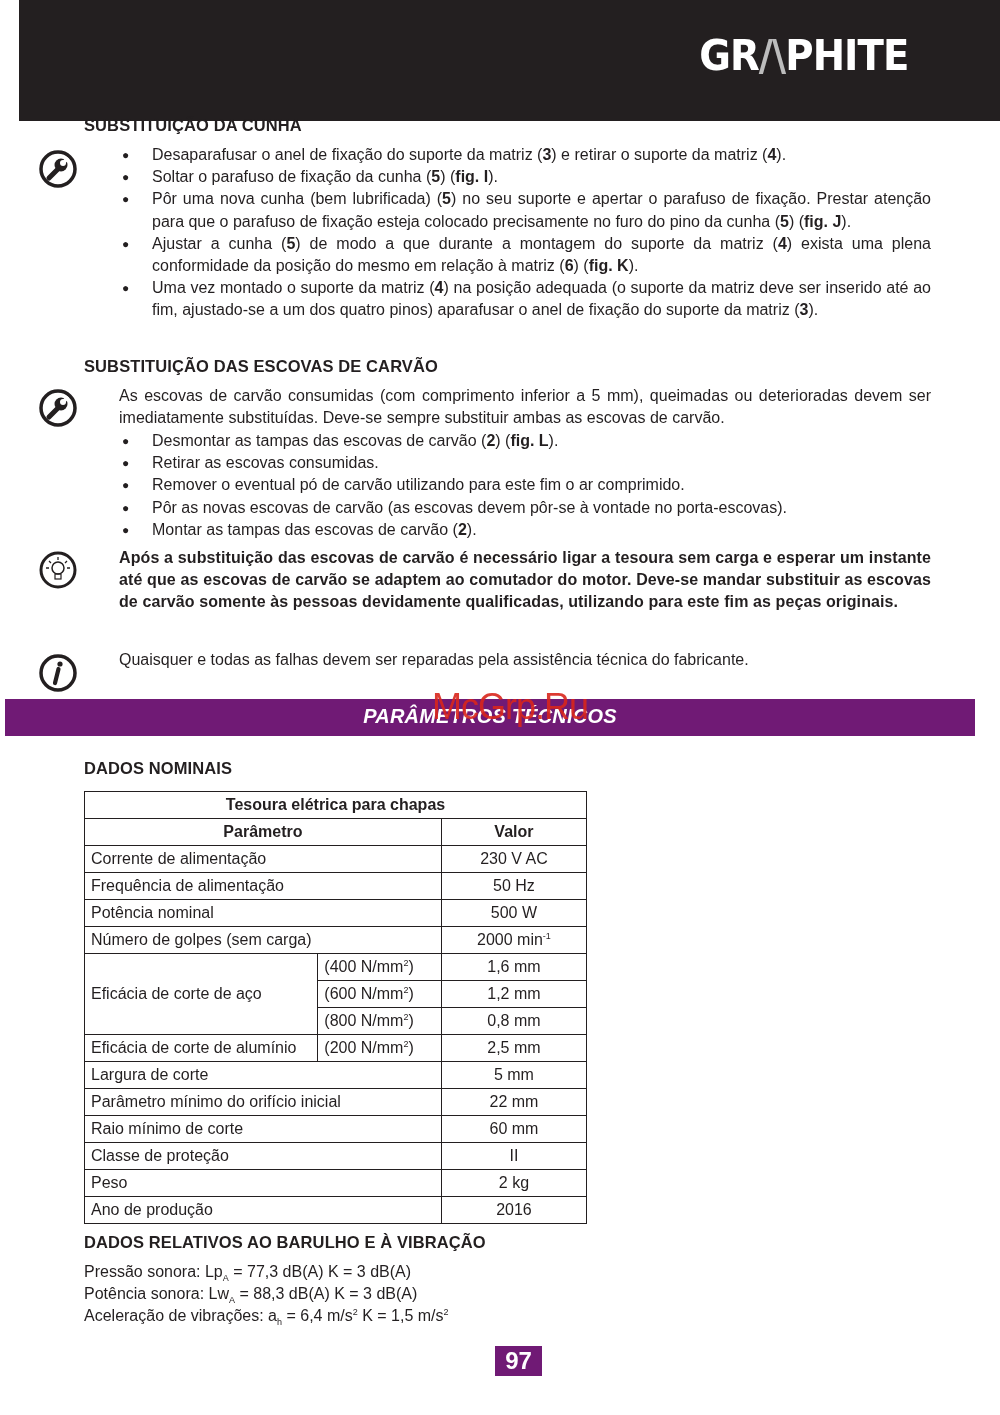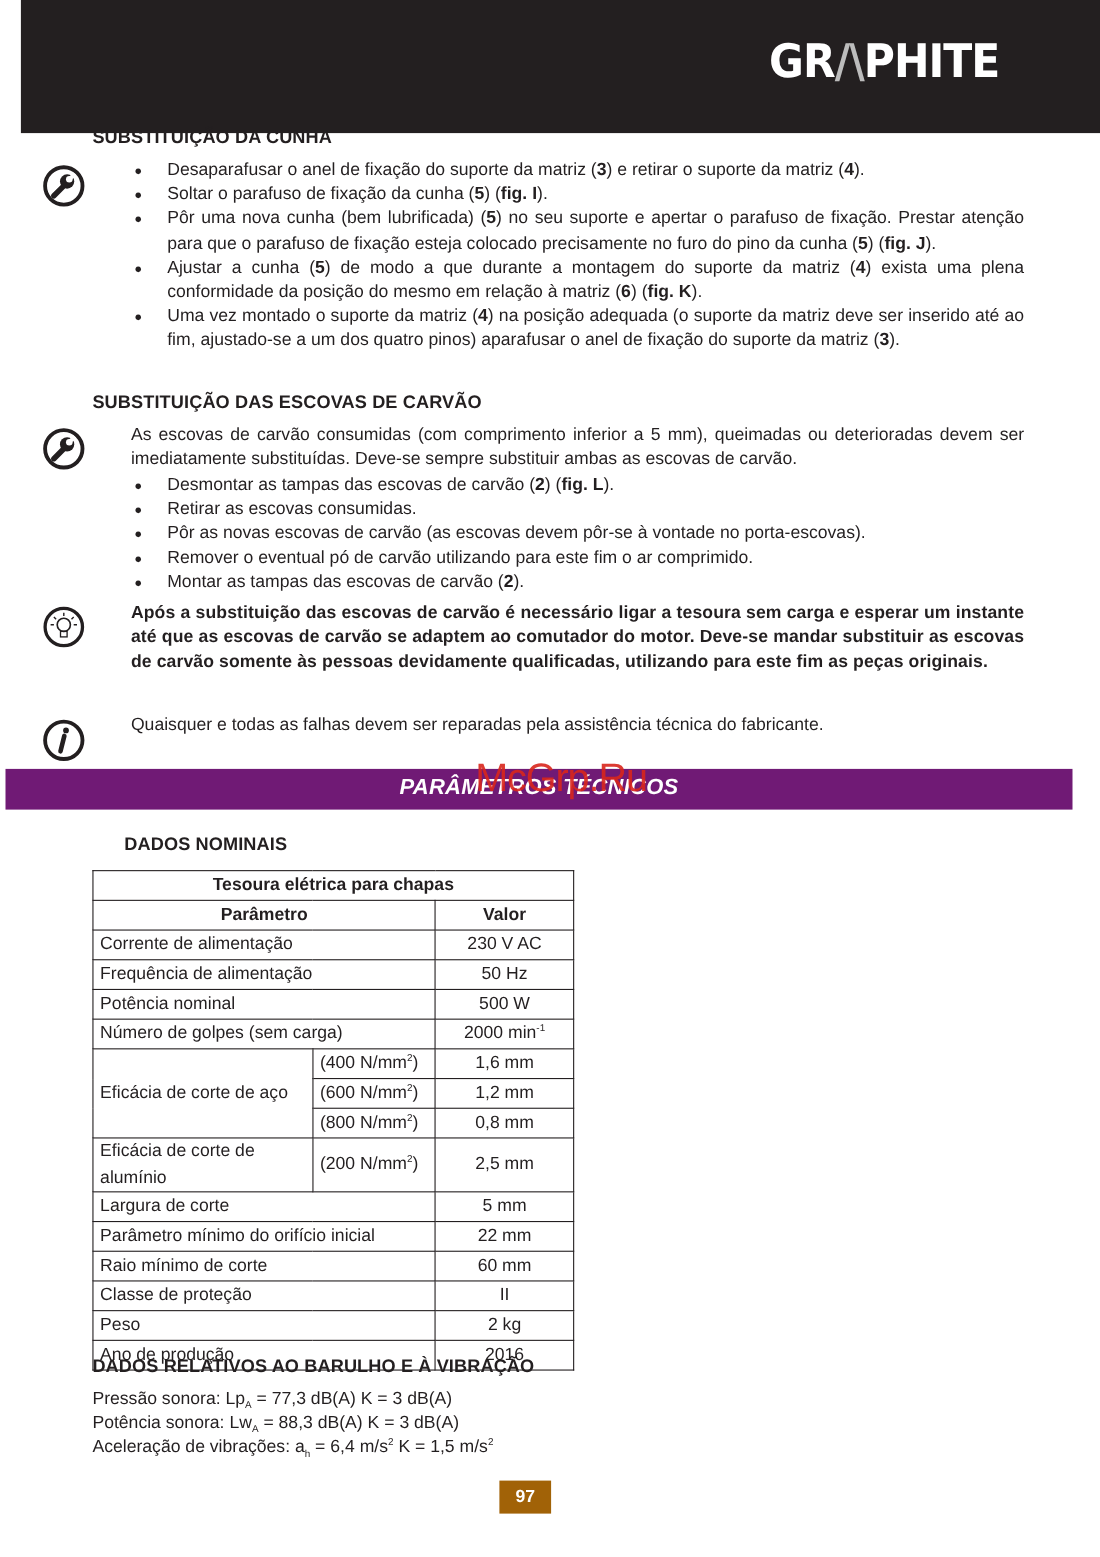--- a/index.html
+++ b/index.html
@@ -18,30 +18,30 @@
   .bullets li::before { content: "\25CF"; position: absolute; left: 3px; top: 0; font-size: 12px; }
   .justify { text-align: justify; }
   b { font-weight: bold; }
 
   .icon { position: absolute; left: 38px; width: 40px; height: 40px; }
 
   .section-bar { position: absolute; left: 5px; top: 699px; width: 970px; height: 37px; background: #701a75; }
   .section-title { position: absolute; left: 0; right: 0; top: 6px; text-align: center; color: #ffffff; font-weight: bold; font-style: italic; font-size: 20px; letter-spacing: 0.2px; }
   .watermark { position: absolute; left: 432px; top: 686px; color: #d9261c; font-size: 36px; letter-spacing: -1px; opacity: 0.9; }
 
-  table.spec { position: absolute; left: 84px; top: 791px; width: 438px; border-collapse: collapse; font-size: 16px; }
+  table.spec { position: absolute; left: 84px; top: 791px; width: 503px; border-collapse: collapse; font-size: 16px; }
   table.spec td { border: 1.5px solid #231f20; height: 27px; padding: 0 6px; line-height: 24px; }
   table.spec td.c { text-align: center; }
   table.spec td.bold { font-weight: bold; }
   sup { font-size: 9px; vertical-align: super; line-height: 0; }
   sub { font-size: 9px; vertical-align: sub; line-height: 0; }
 
   .noise { position: absolute; left: 84px; top: 1261px; font-size: 16px; line-height: 22px; }
 
-  .page-num { position: absolute; left: 454px; top: 1346px; width: 47px; height: 30px; background: #a16207; color: #ffffff; font-weight: bold; font-size: 16px; text-align: center; line-height: 30px; }
+  .page-num { position: absolute; left: 495px; top: 1346px; width: 47px; height: 30px; background: #701a75; color: #ffffff; font-weight: bold; font-size: 24px; text-align: center; line-height: 30px; }
 </style>
 </head>
 <body>
 
 <div class="header-bar">
   <div class="logo"><span>GR</span><span class="slash">/\</span><span>PHITE</span></div>
 </div>
 
 <div class="h2" style="top:116px;">SUBSTITUIÇÃO DA CUNHA</div>
 <svg class="icon" style="top:149px;" viewBox="0 0 40 40">
@@ -64,22 +64,22 @@
   <circle cx="20" cy="20" r="17" fill="none" stroke="#231f20" stroke-width="3.5"></circle>
   <path d="M11 29 L20 20" stroke="#231f20" stroke-width="5" stroke-linecap="round"></path>
   <circle cx="23" cy="16" r="6.5" fill="#231f20"></circle>
   <circle cx="25" cy="14" r="3" fill="#fff"></circle>
   <path d="M25 14 L30 9" stroke="#fff" stroke-width="3.5"></path>
 </svg>
 <div class="block txt justify" style="top:385px;">As escovas de carvão consumidas (com comprimento inferior a 5 mm), queimadas ou deterioradas devem ser imediatamente substituídas. Deve-se sempre substituir ambas as escovas de carvão.</div>
 <ul class="block bullets txt" style="top:430px;" id="s2list">
     <li><span>Desmontar as tampas das escovas de carvão (</span><b>2</b><span>) (</span><b>fig. L</b><span>).</span></li>
     <li><span>Retirar as escovas consumidas.</span></li>
+    <li><span>Remover o eventual pó de carvão utilizando para este fim o ar comprimido.</span></li>
     <li><span>Pôr as novas escovas de carvão (as escovas devem pôr-se à vontade no porta-escovas).</span></li>
-    <li><span>Remover o eventual pó de carvão utilizando para este fim o ar comprimido.</span></li>
     <li><span>Montar as tampas das escovas de carvão (</span><b>2</b><span>).</span></li>
   </ul>
 
 <svg class="icon" style="top:550px;" viewBox="0 0 40 40">
   <circle cx="20" cy="20" r="17" fill="none" stroke="#231f20" stroke-width="3"></circle>
   <circle cx="20" cy="18" r="6" fill="none" stroke="#231f20" stroke-width="1.5"></circle>
   <rect x="17" y="24" width="6" height="5" fill="none" stroke="#231f20" stroke-width="1.2"></rect>
   <path d="M20 7 V10 M11 11 L13 13 M29 11 L27 13 M8 18 H11 M32 18 H29" stroke="#231f20" stroke-width="1.3"></path>
 </svg>
 <div class="block txt justify" style="top:547px; font-weight:bold; letter-spacing:0.1px;">Após a substituição das escovas de carvão é necessário ligar a tesoura sem carga e esperar um instante até que as escovas de carvão se adaptem ao comutador do motor. Deve-se mandar substituir as escovas de carvão somente às pessoas devidamente qualificadas, utilizando para este fim as peças originais.</div>
@@ -89,21 +89,21 @@
   <circle cx="22" cy="11" r="2.6" fill="#231f20"></circle>
   <path d="M20.5 16 L17 30" stroke="#231f20" stroke-width="4.2" stroke-linecap="round"></path>
 </svg>
 <div class="block txt" style="top:649px;">Quaisquer e todas as falhas devem ser reparadas pela assistência técnica do fabricante.</div>
 
 <div class="section-bar">
   <div class="section-title">PARÂMETROS TÉCNICOS</div>
 </div>
 <div class="watermark">McGrp.Ru</div>
 
-<div class="h2" style="top:759px;margin-left:29px;">DADOS NOMINAIS</div>
+<div class="h2" style="top:759px;">DADOS NOMINAIS</div>
 
 <table class="spec">
   <colgroup>
       <col style="width:240px">
       <col style="width:126px">
       <col style="width:149px">
     </colgroup>
   <tbody id="spectbody">
       <tr>
         <td colspan="3" class="c bold">Tesoura elétrica para chapas</td>

